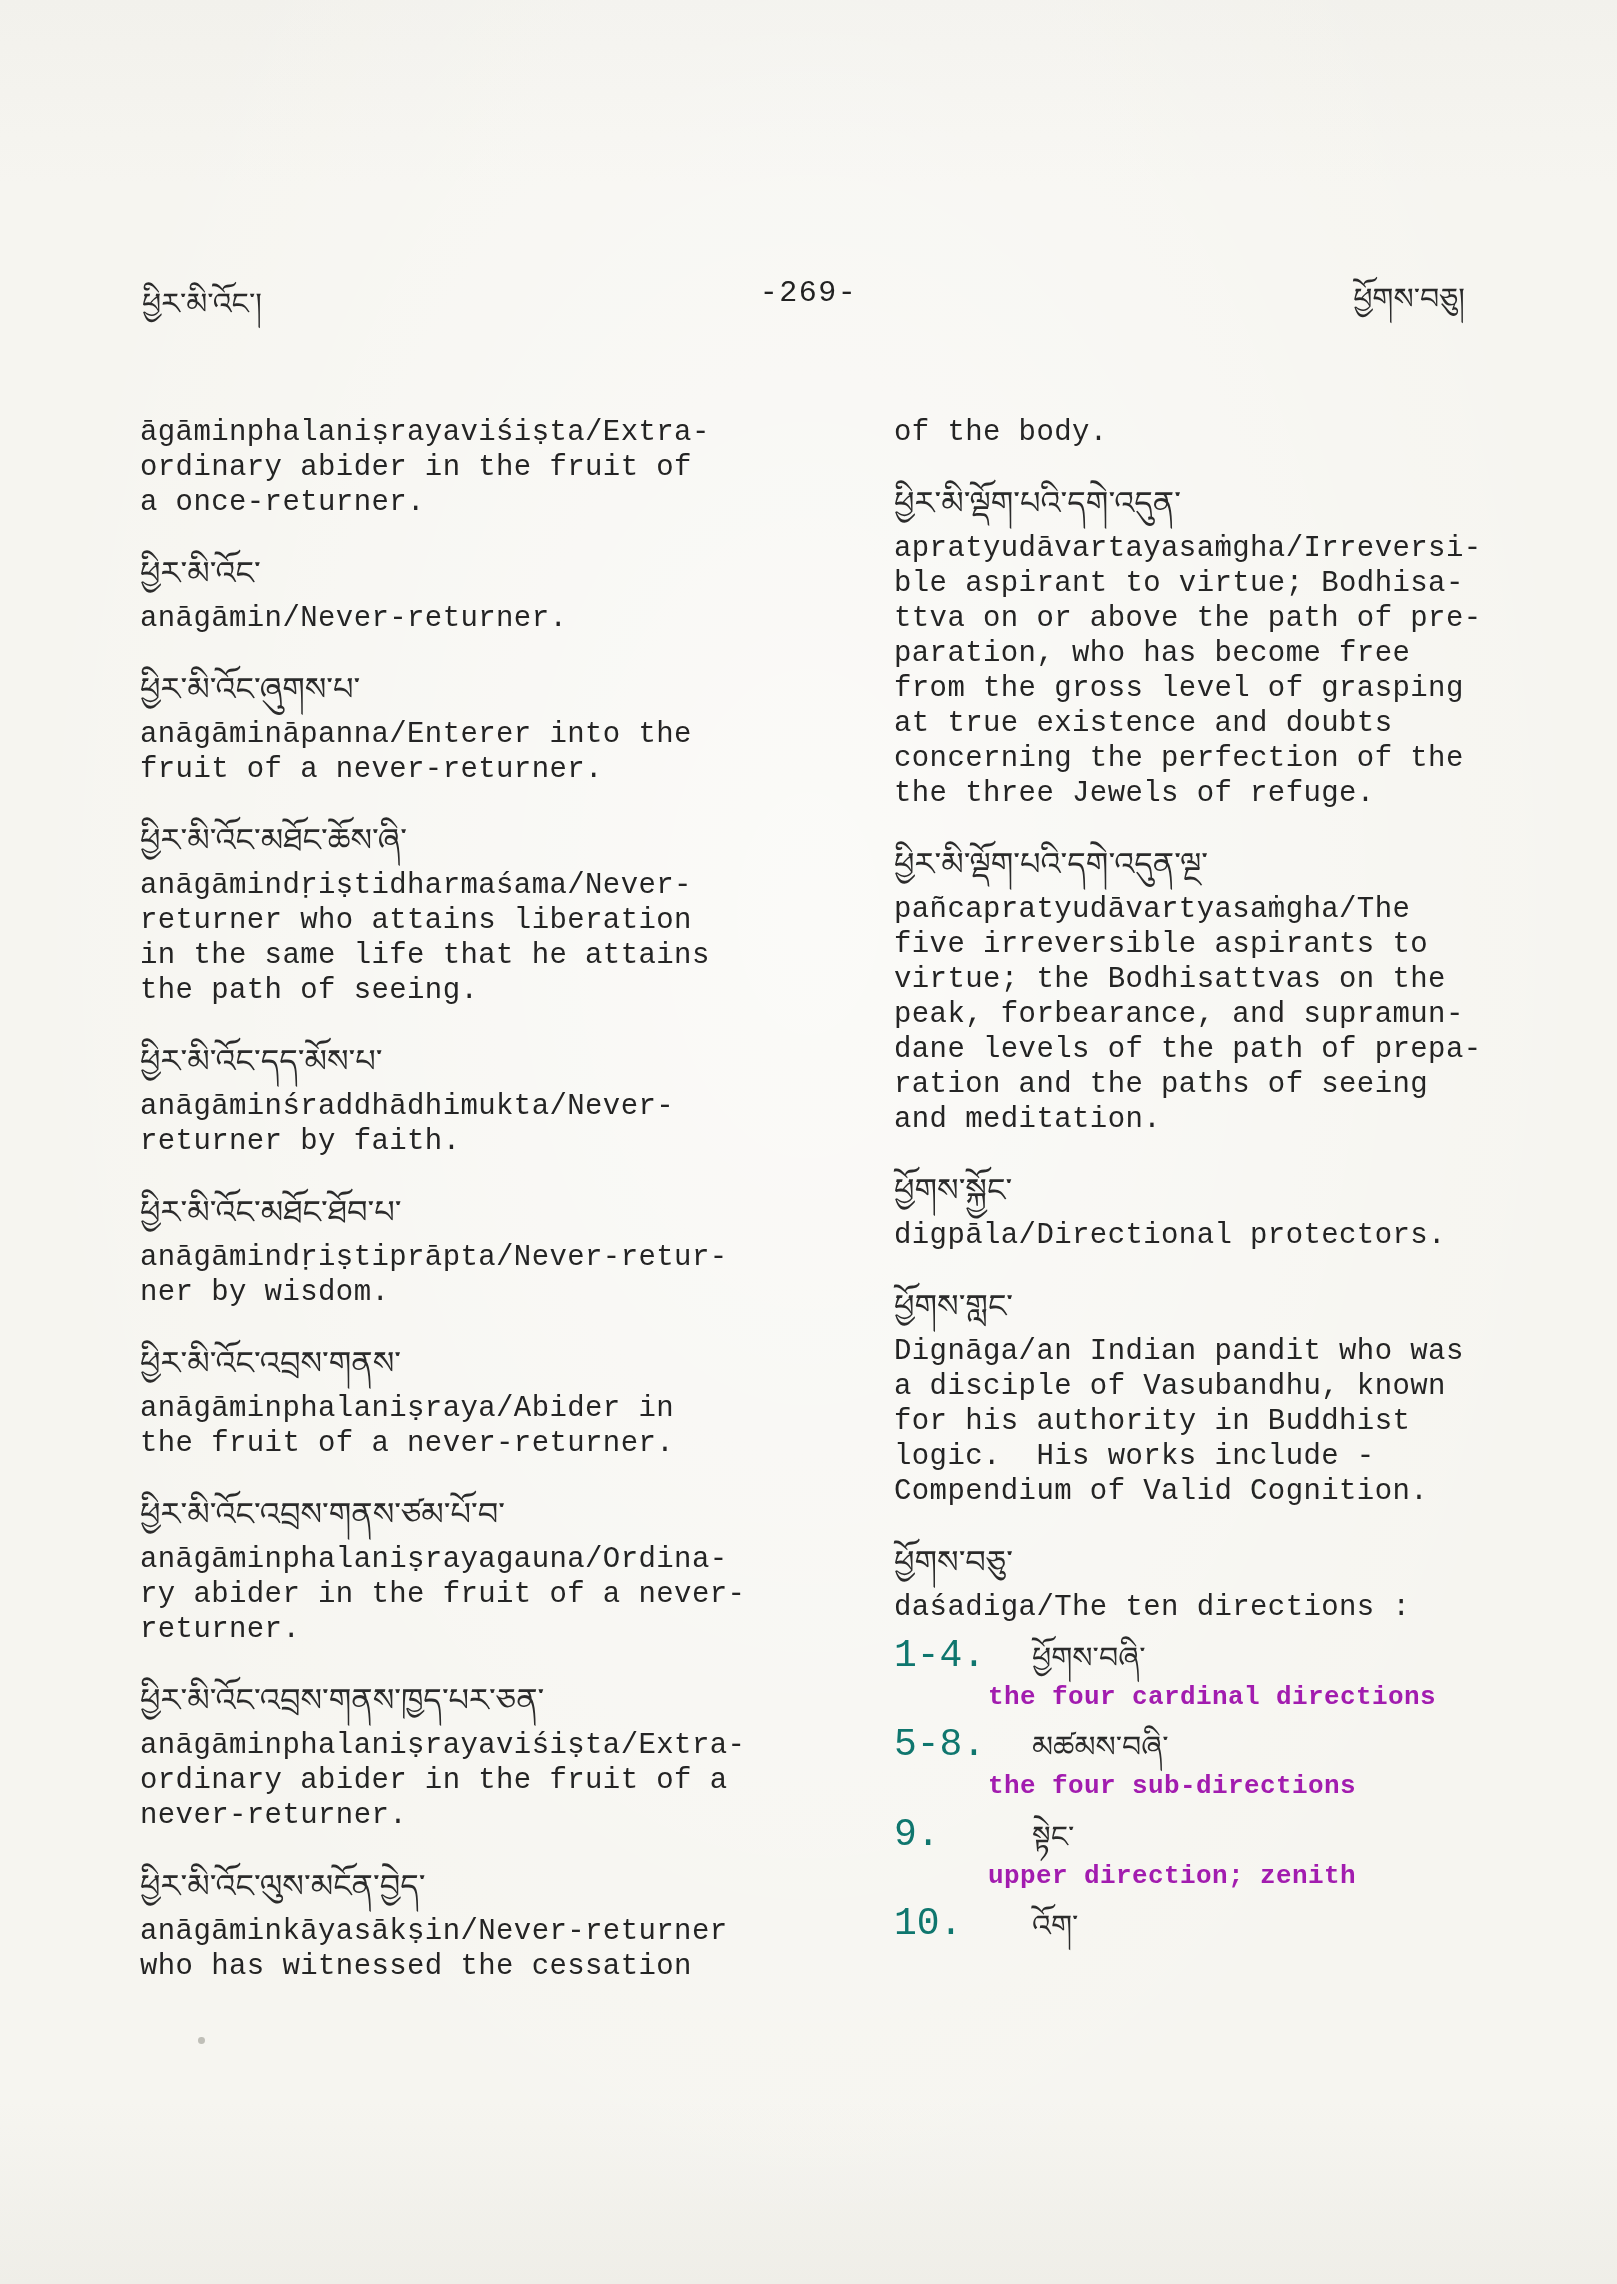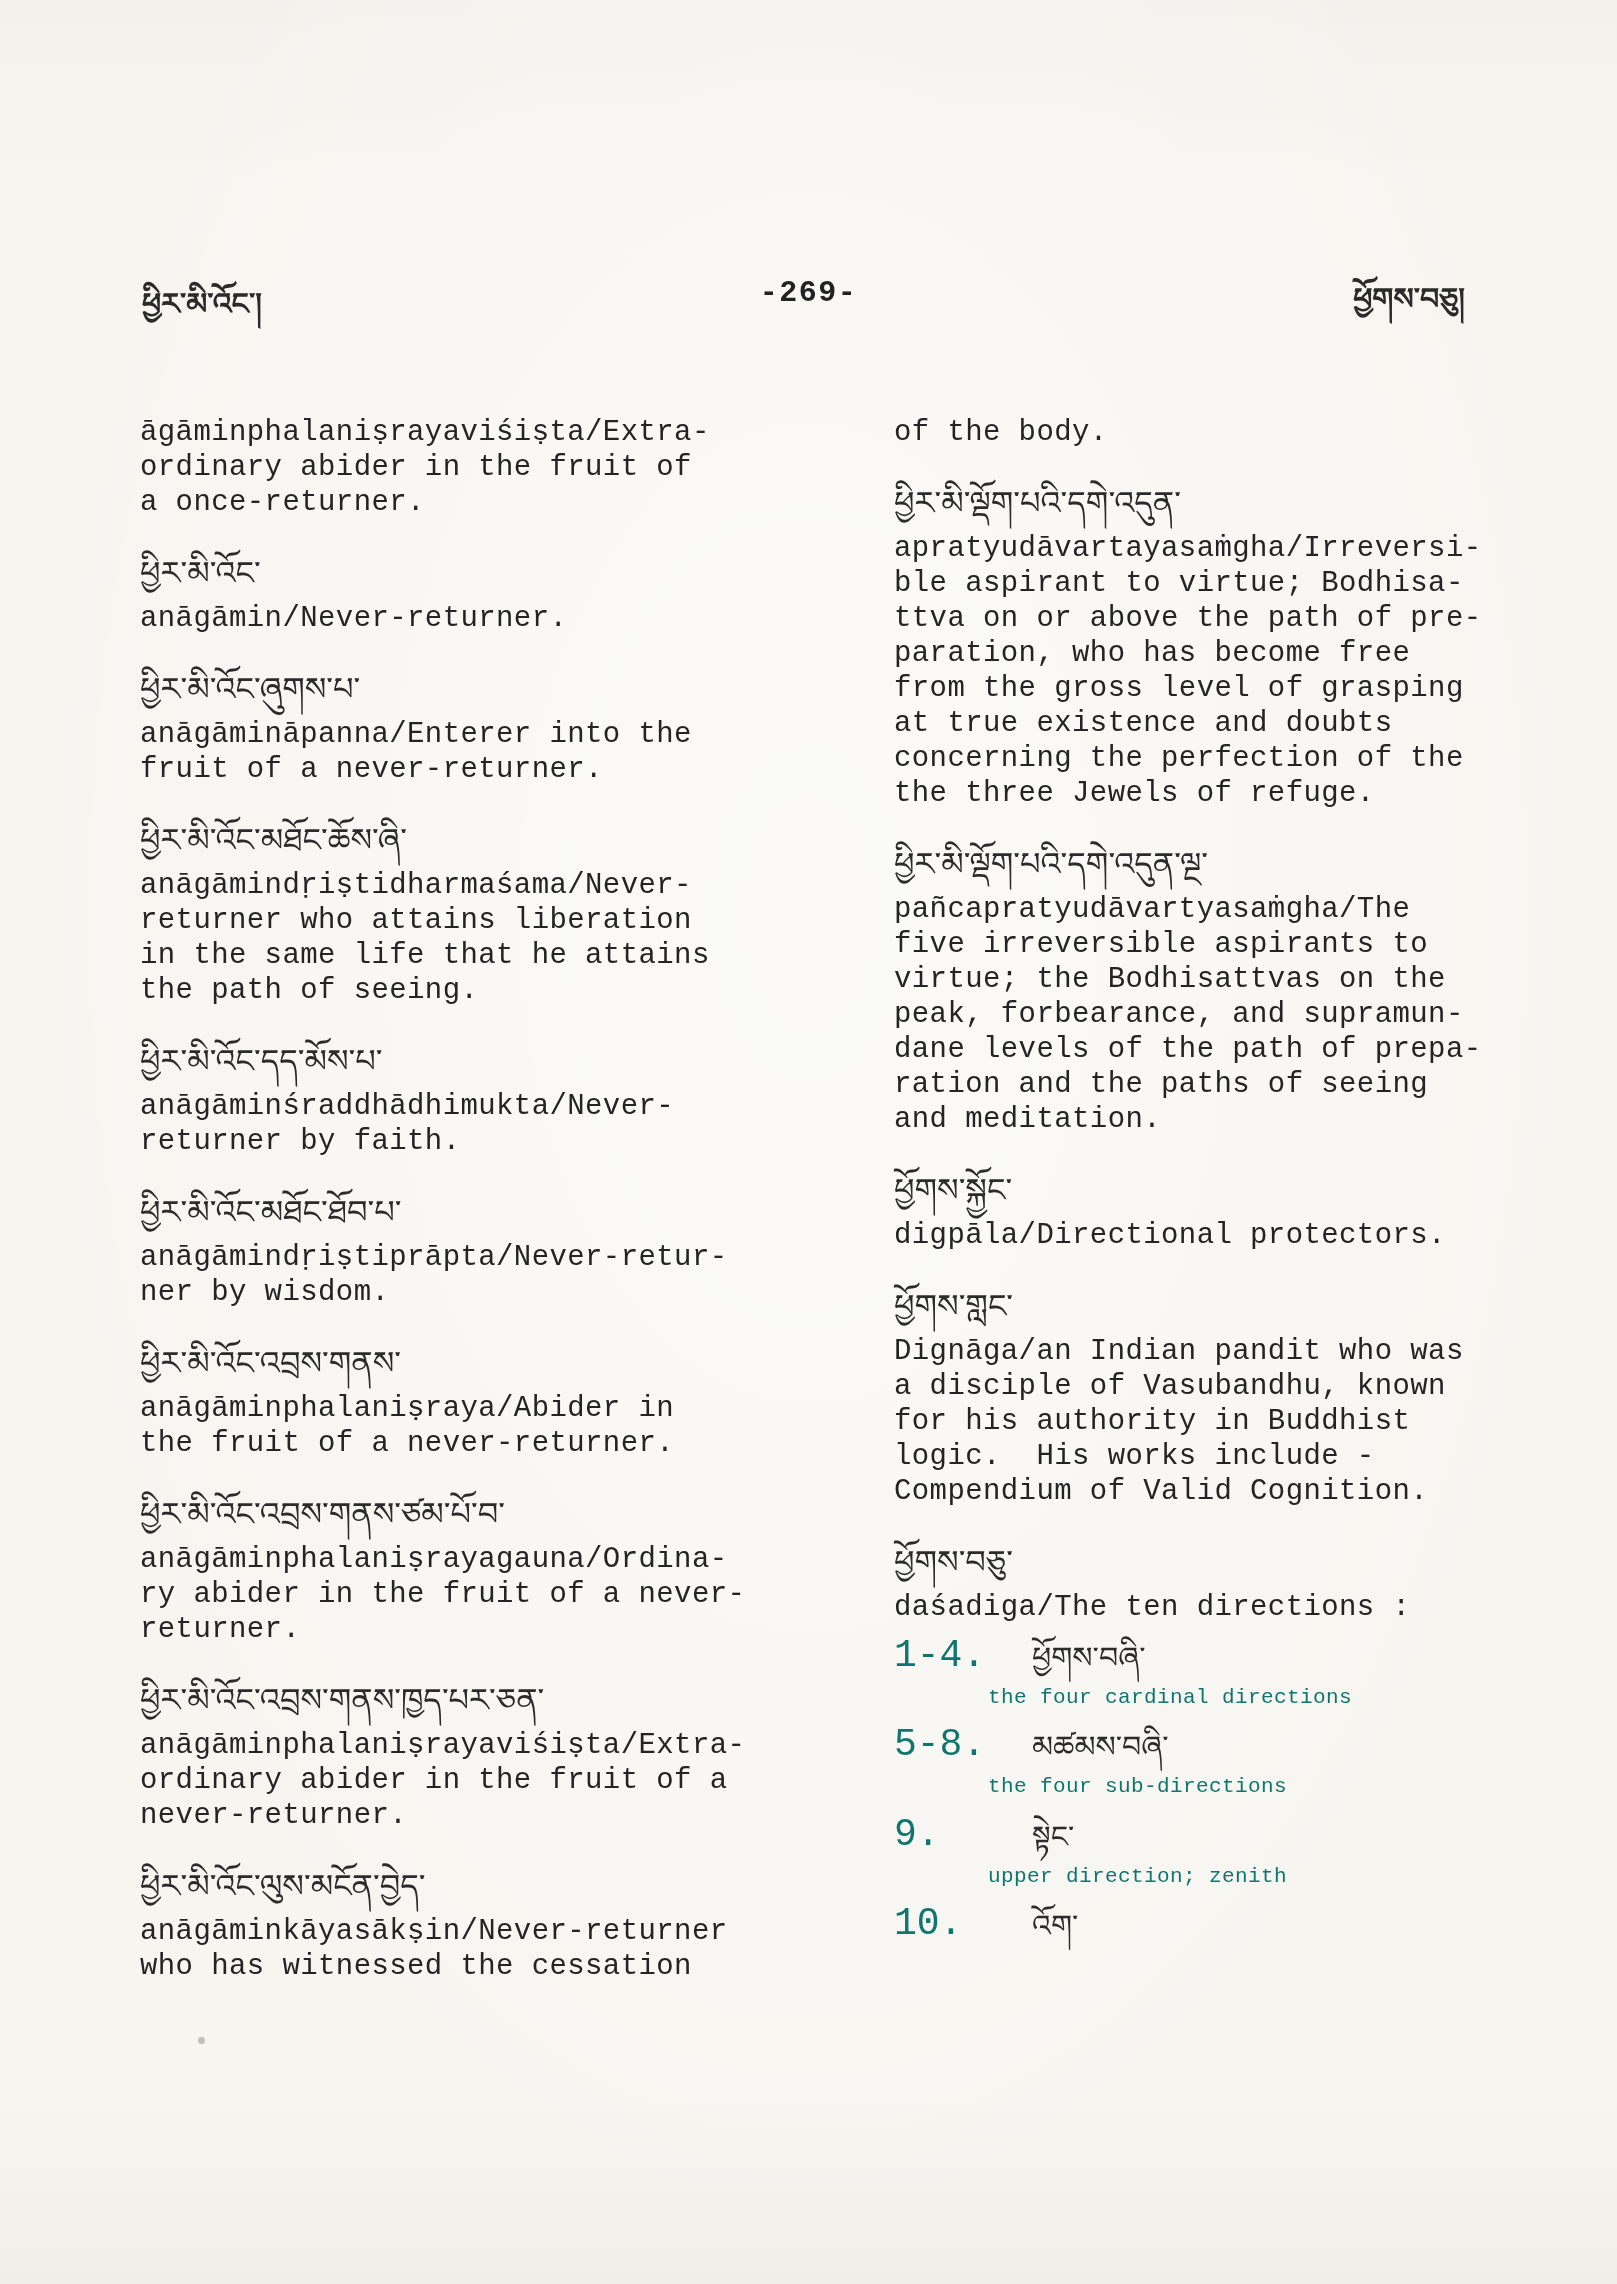--- a/index.html
+++ b/index.html
@@ -7,42 +7,42 @@
     width:1617px;height:2284px;position:relative;
     background:
       radial-gradient(ellipse at 50% 40%, rgba(255,255,255,.55), rgba(0,0,0,0) 70%),
       linear-gradient(180deg,#f2f1ec 0%,#f6f5f0 8%,#f6f5f0 92%,#efeee8 100%);
     background-color:#f5f4ef;
     font-family:"Liberation Mono","DejaVu Sans Mono",monospace;
     color:#242424;
     overflow:hidden;
   }
   .page{position:absolute;inset:0;}
-  .header-row{position:absolute;top:265px;left:0;width:100%;height:60px;font-weight:bold;}
+  .header-row{position:absolute;top:265px;left:0;width:100%;height:60px;}
   .hdr-tib{position:absolute;font-family:"DejaVu Sans",sans-serif;font-size:30px;color:#2a2a2a;white-space:nowrap;}
   .hdr-left{left:142px;top:4.5px;}
   .hdr-right{right:152px;top:0px;}
   .page-number{position:absolute;left:0;right:0;text-align:center;top:10.6px;font-size:30px;letter-spacing:1.5px;color:#222;}
   .col{position:absolute;top:415px;display:flex;flex-direction:column;gap:28px;}
   .col-left{left:140px;width:724px;}
   .col-right{left:894px;width:686px;}
   .entry{display:flex;flex-direction:column;gap:3px;}
   .tibetan{
     font-family:"DejaVu Sans",sans-serif;
     font-size:32px;line-height:50px;min-height:50px;color:#2b2b2b;white-space:nowrap;
   }
   .definition{
     font-size:29px;line-height:35px;white-space:pre-wrap;color:#242424;
     letter-spacing:0.4px;
   }
   .list-row{display:flex;align-items:flex-start;margin-top:7.5px;}
   .num{flex:0 0 94px;font-size:38px;line-height:39px;color:#0f766e;}
   .list-body{flex:1;}
   .list-body .tibetan{font-size:30px;line-height:44px;min-height:44px;margin-left:44px;}
-  .list-body .list-text{font-size:21px;line-height:35px;white-space:pre-wrap;color:#0f766e;letter-spacing:0.4px;}
+  .list-body .list-text{font-size:26px;line-height:35px;white-space:pre-wrap;color:#a21caf;letter-spacing:0.4px;font-weight:bold;}
   .speck{position:absolute;background:#8a897f;border-radius:50%;opacity:.5;}
 </style>
 </head>
 <body>
 
 <div class="page">
 
   <div class="header-row">
     <div class="hdr-tib hdr-left">ཕྱིར་མི་འོང་།</div>
     <div class="page-number">-269-</div>

